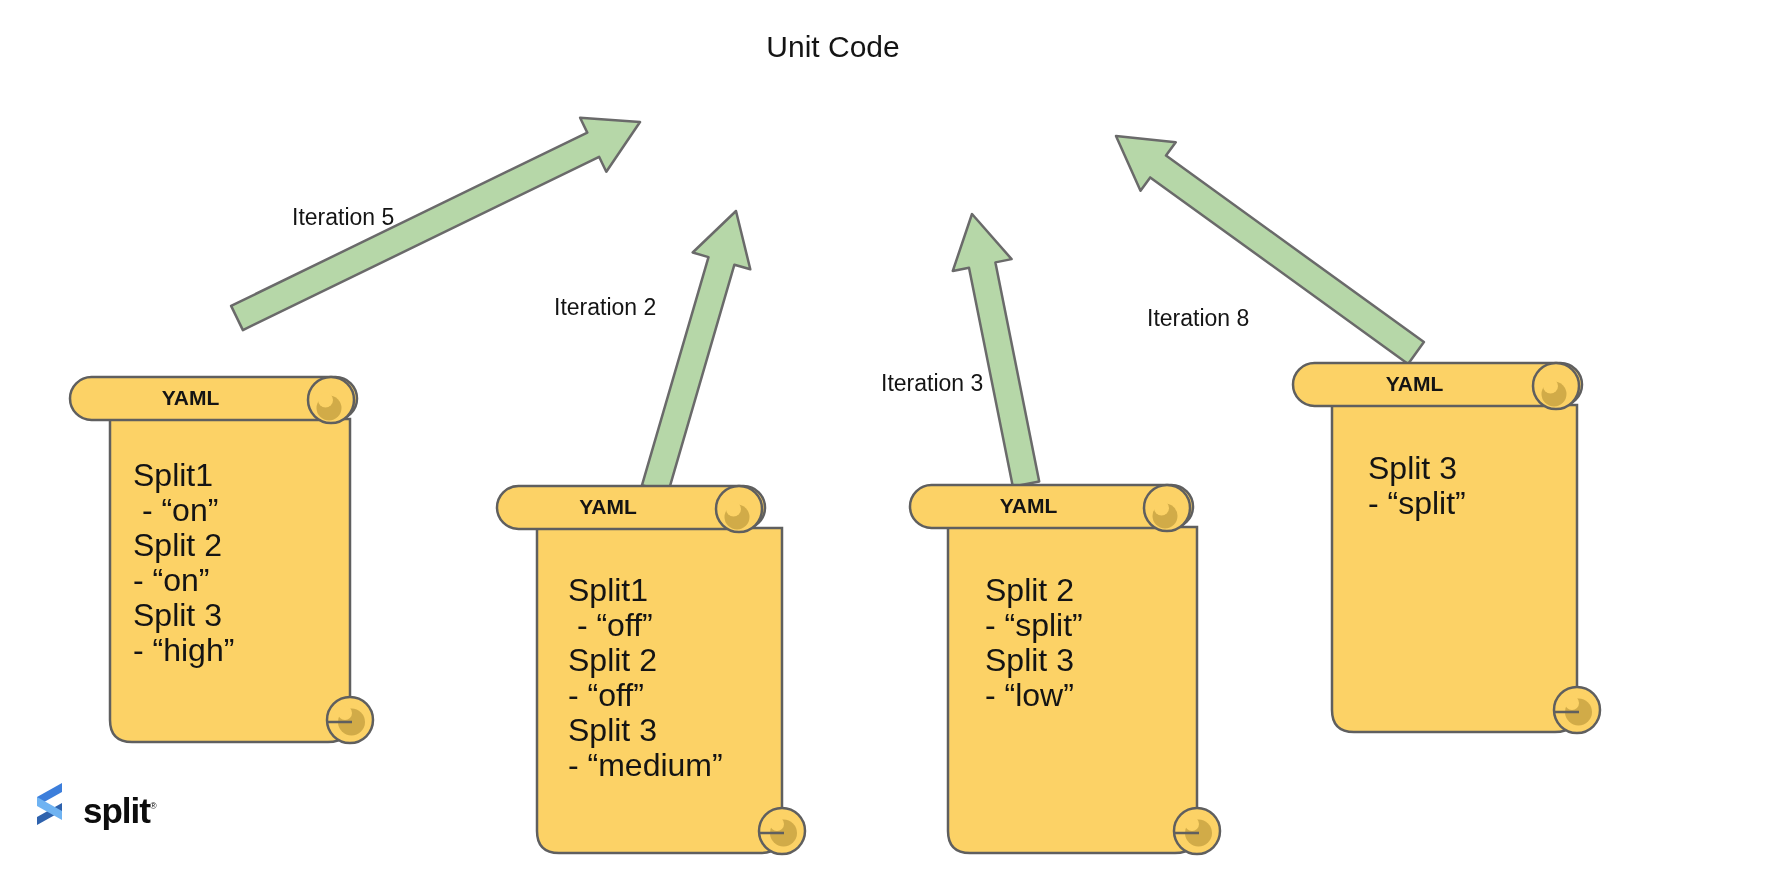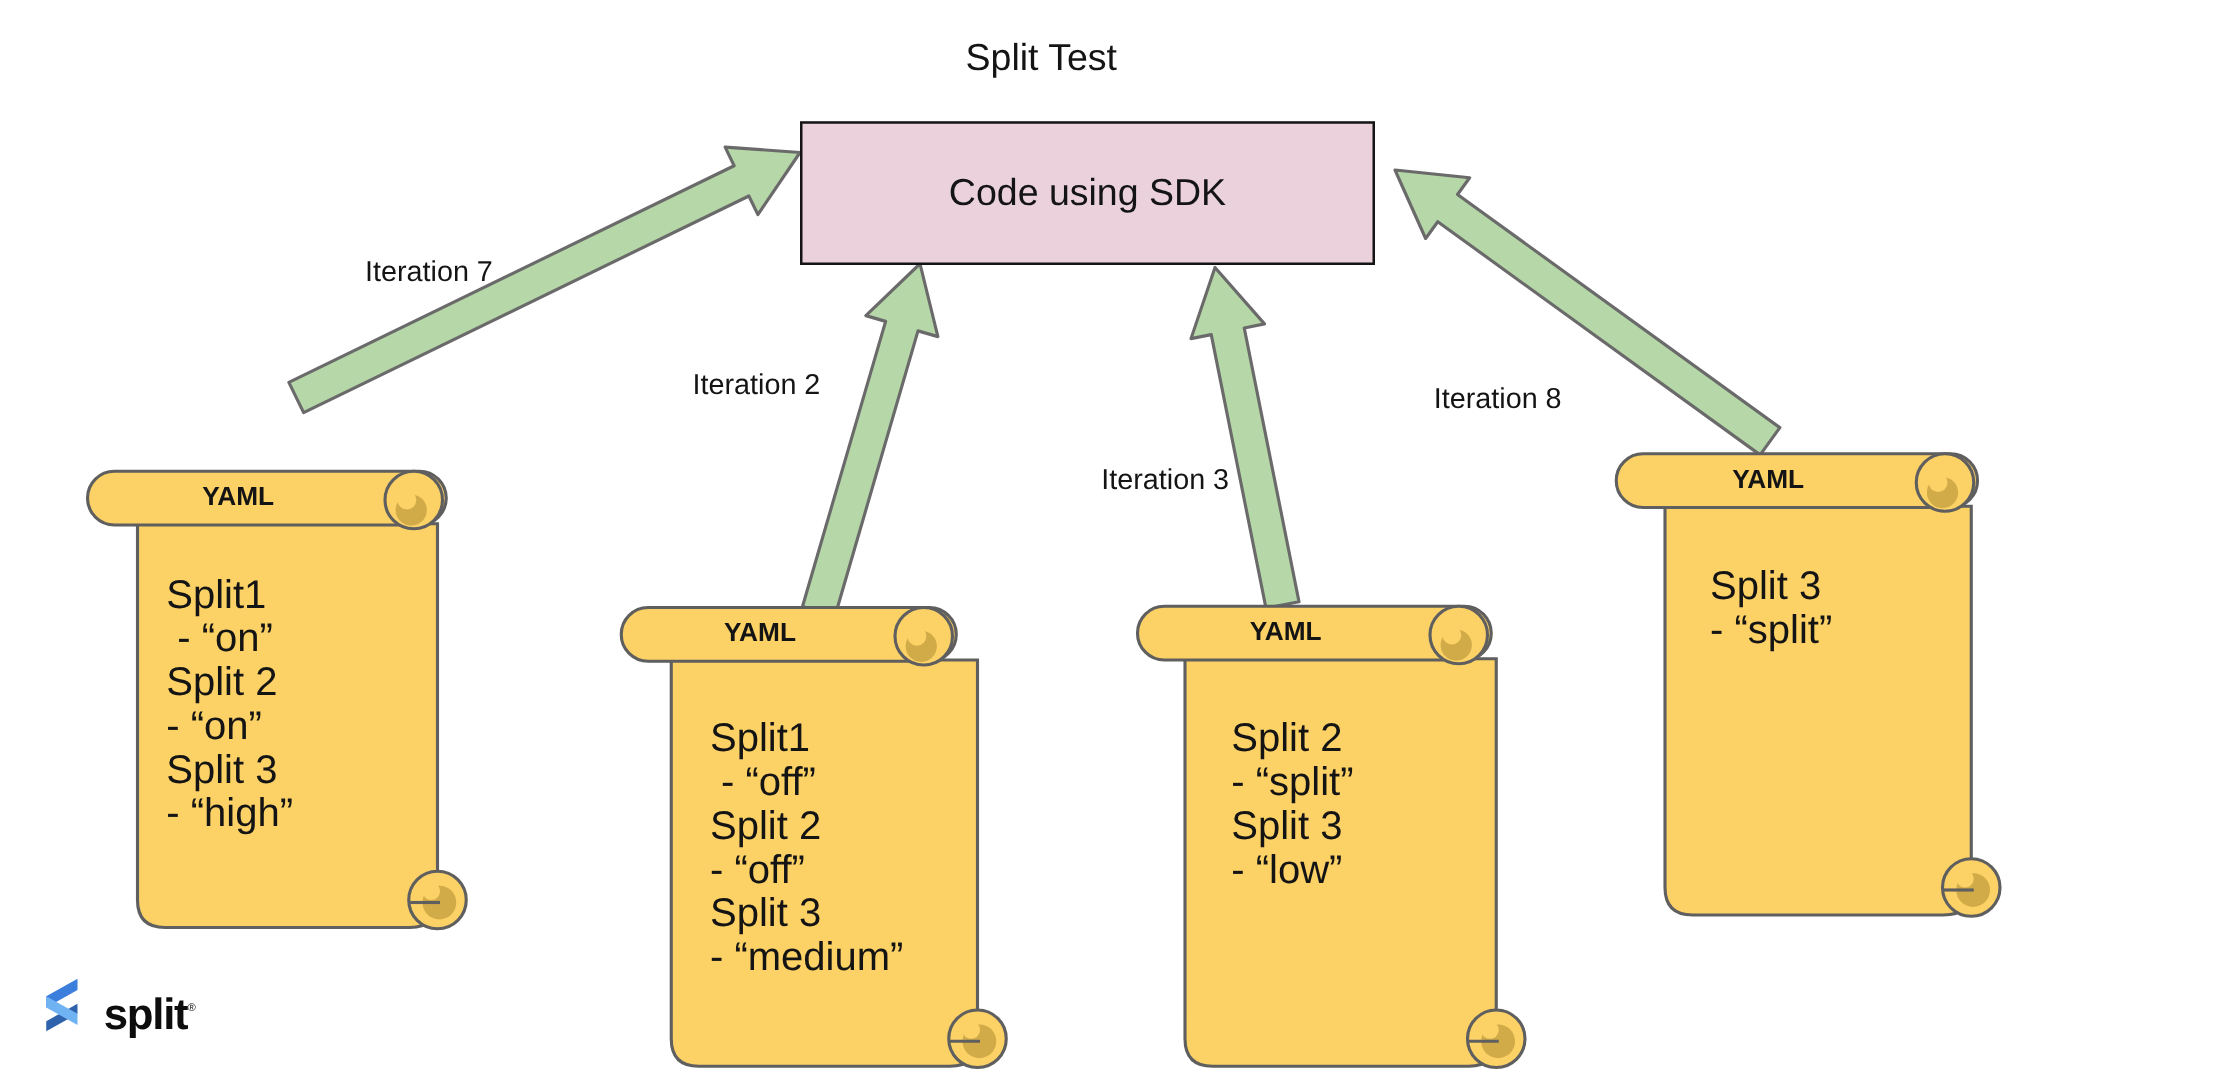--- a/index.html
+++ b/index.html
@@ -101,27 +101,24 @@
       <circle cx="1578.5" cy="712" r="13.5" fill="#d1ab48" stroke="none"></circle>
       <circle cx="1572" cy="703" r="7" fill="#fcd266" stroke="none"></circle>
       <line x1="1554" y1="712" x2="1579" y2="712"></line>
       <rect x="1293" y="363" width="289" height="43" rx="21.5" fill="#fcd266"></rect>
       <circle cx="1556" cy="386" r="23" fill="#fcd266"></circle>
       <circle cx="1554" cy="394" r="12.5" fill="#d1ab48" stroke="none"></circle>
       <circle cx="1550.5" cy="386" r="7.5" fill="#fcd266" stroke="none"></circle>
     </g>
   </svg>
 
-  <div class="title">Split Test</div>
+  <div class="title">Unit Code</div>
 
-  <div class="sdk-box">
-    <span>Code using SDK</span>
-  </div>
 
-  <div class="iter-label" id="iter1">Iteration 7</div>
+  <div class="iter-label" id="iter1">Iteration 5</div>
   <div class="iter-label" id="iter2">Iteration 2</div>
   <div class="iter-label" id="iter3">Iteration 3</div>
   <div class="iter-label" id="iter4">Iteration 8</div>
 
   <div class="yaml-tag" id="tag1">YAML</div>
   <div class="yaml-tag" id="tag2">YAML</div>
   <div class="yaml-tag" id="tag3">YAML</div>
   <div class="yaml-tag" id="tag4">YAML</div>
 
   <div class="scroll-text" id="text1">

